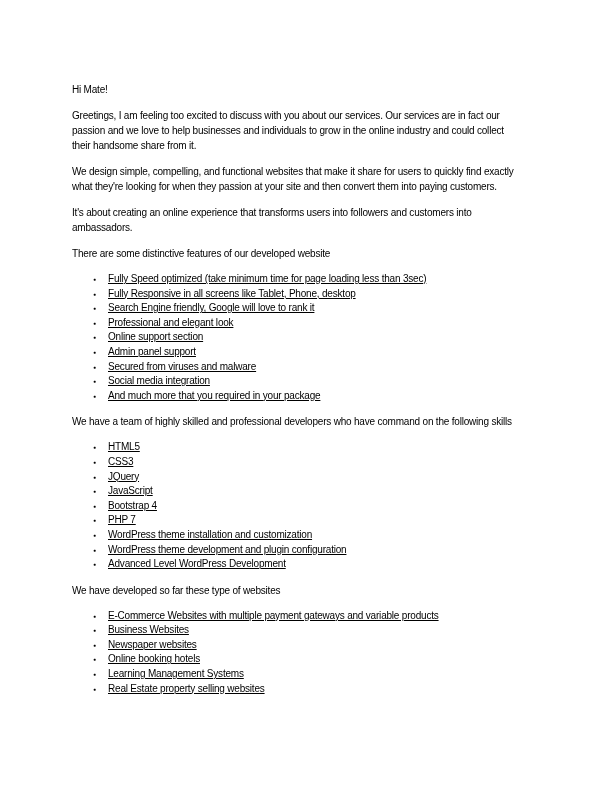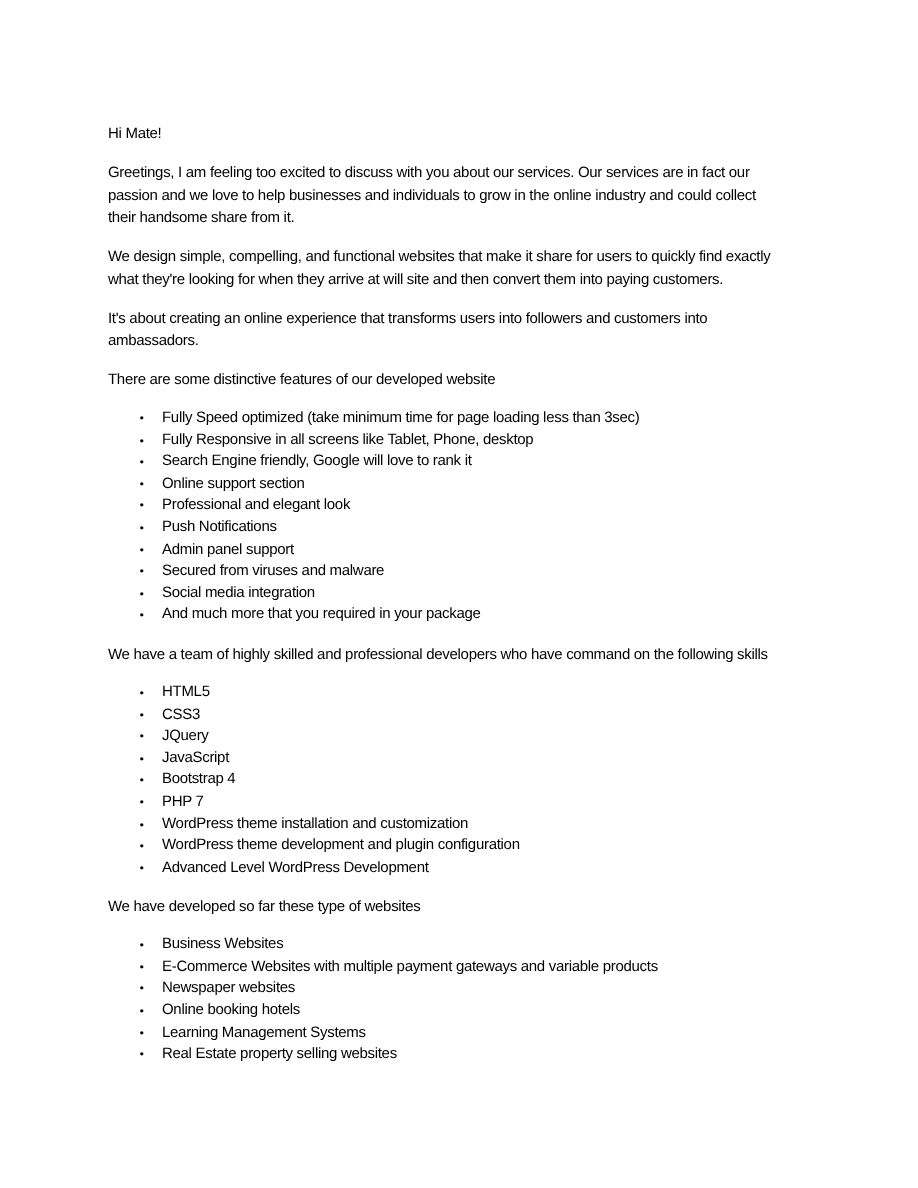--- a/index.html
+++ b/index.html
@@ -25,20 +25,21 @@
     line-height: 15px;
   }
   p.para .line {
     display: block;
     white-space: nowrap;
   }
   ul.bullets {
     margin: 0 0 11px 0;
     padding: 0;
     list-style: none;
+    text-decoration: underline;
   }
   ul.bullets li {
     position: relative;
     padding-left: 36px;
     line-height: 14.6px;
     white-space: nowrap;
   }
   ul.bullets .bullet {
     position: absolute;
     left: 21px;
@@ -55,36 +56,35 @@
       <p class="para">
         <span class="line">Hi Mate!</span>
       </p>
       <p class="para">
         <span class="line">Greetings, I am feeling too excited to discuss with you about our services. Our services are in fact our</span>
         <span class="line">passion and we love to help businesses and individuals to grow in the online industry and could collect</span>
         <span class="line">their handsome share from it.</span>
       </p>
       <p class="para">
         <span class="line">We design simple, compelling, and functional websites that make it share for users to quickly find exactly</span>
-        <span class="line">what they're looking for when they arrive at will site and then convert them into paying customers.</span>
+        <span class="line">what they're looking for when they passion at your site and then convert them into paying customers.</span>
       </p>
       <p class="para">
         <span class="line">It's about creating an online experience that transforms users into followers and customers into</span>
         <span class="line">ambassadors.</span>
       </p>
       <p class="para">
         <span class="line">There are some distinctive features of our developed website</span>
       </p>
       <ul class="bullets">
         <li><span class="bullet">●</span><span>Fully Speed optimized (take minimum time for page loading less than 3sec)</span></li>
         <li><span class="bullet">●</span><span>Fully Responsive in all screens like Tablet, Phone, desktop</span></li>
         <li><span class="bullet">●</span><span>Search Engine friendly, Google will love to rank it</span></li>
+        <li><span class="bullet">●</span><span>Professional and elegant look</span></li>
         <li><span class="bullet">●</span><span>Online support section</span></li>
-        <li><span class="bullet">●</span><span>Professional and elegant look</span></li>
-        <li><span class="bullet">●</span><span>Push Notifications</span></li>
         <li><span class="bullet">●</span><span>Admin panel support</span></li>
         <li><span class="bullet">●</span><span>Secured from viruses and malware</span></li>
         <li><span class="bullet">●</span><span>Social media integration</span></li>
         <li><span class="bullet">●</span><span>And much more that you required in your package</span></li>
       </ul>
       <p class="para">
         <span class="line">We have a team of highly skilled and professional developers who have command on the following skills</span>
       </p>
       <ul class="bullets">
         <li><span class="bullet">●</span><span>HTML5</span></li>
@@ -94,21 +94,21 @@
         <li><span class="bullet">●</span><span>Bootstrap 4</span></li>
         <li><span class="bullet">●</span><span>PHP 7</span></li>
         <li><span class="bullet">●</span><span>WordPress theme installation and customization</span></li>
         <li><span class="bullet">●</span><span>WordPress theme development and plugin configuration</span></li>
         <li><span class="bullet">●</span><span>Advanced Level WordPress Development</span></li>
       </ul>
       <p class="para">
         <span class="line">We have developed so far these type of websites</span>
       </p>
       <ul class="bullets">
+        <li><span class="bullet">●</span><span>E-Commerce Websites with multiple payment gateways and variable products</span></li>
         <li><span class="bullet">●</span><span>Business Websites</span></li>
-        <li><span class="bullet">●</span><span>E-Commerce Websites with multiple payment gateways and variable products</span></li>
         <li><span class="bullet">●</span><span>Newspaper websites</span></li>
         <li><span class="bullet">●</span><span>Online booking hotels</span></li>
         <li><span class="bullet">●</span><span>Learning Management Systems</span></li>
         <li><span class="bullet">●</span><span>Real Estate property selling websites</span></li>
       </ul>
     </div>
 </div>
 
 </body></html>

